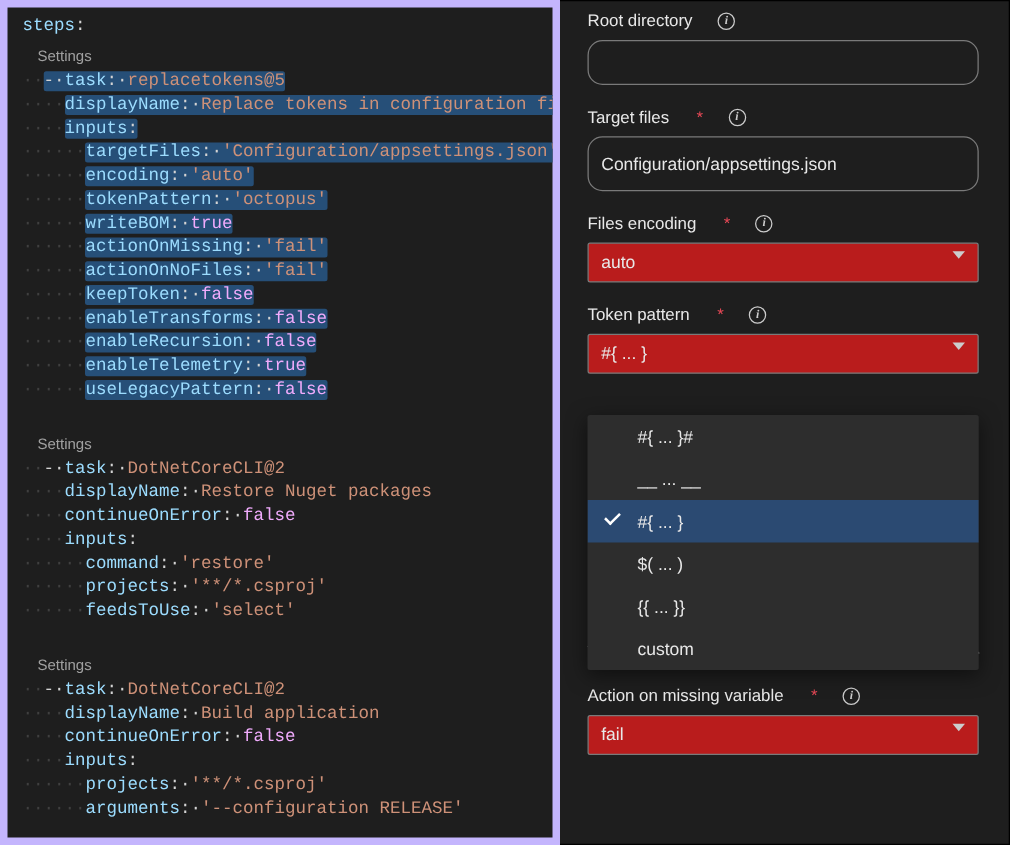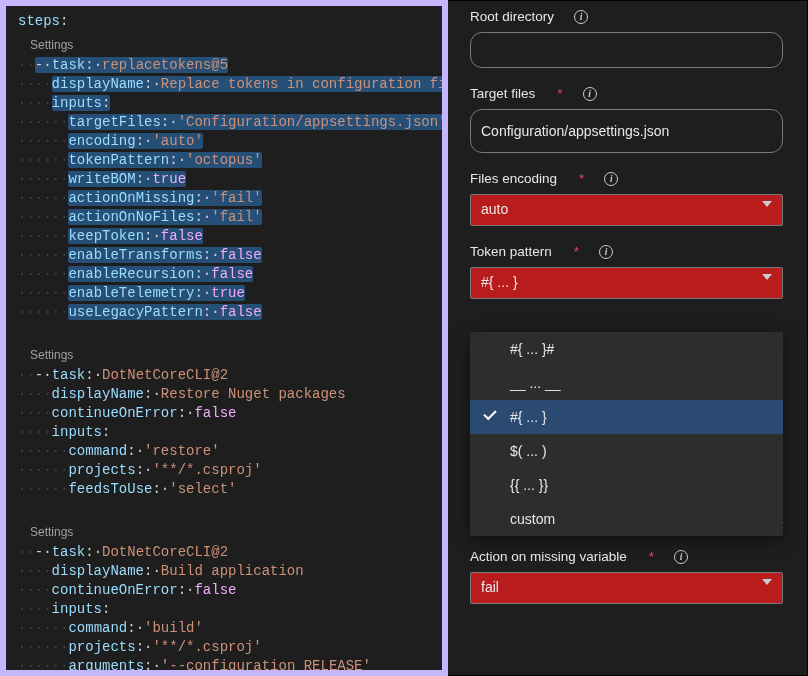--- a/index.html
+++ b/index.html
@@ -209,21 +209,20 @@
   <div class="code-line"><span class="ws-dot">······</span><span class="tok-key">projects</span><span class="tok-colon">:·</span><span class="tok-string">'**/*.csproj'</span></div>
   <div class="code-line"><span class="ws-dot">······</span><span class="tok-key">feedsToUse</span><span class="tok-colon">:·</span><span class="tok-string">'select'</span></div>
 
   <div class="code-line">&nbsp;</div>
   <div class="settings-gutter">Settings</div>
 
   <div class="code-line"><span class="ws-dot">··</span><span class="tok-dash">-·</span><span class="tok-key">task</span><span class="tok-colon">:·</span><span class="tok-string">DotNetCoreCLI@2</span></div>
   <div class="code-line"><span class="ws-dot">····</span><span class="tok-key">displayName</span><span class="tok-colon">:·</span><span class="tok-string">Build application</span></div>
   <div class="code-line"><span class="ws-dot">····</span><span class="tok-key">continueOnError</span><span class="tok-colon">:·</span><span class="tok-bool">false</span></div>
   <div class="code-line"><span class="ws-dot">····</span><span class="tok-key">inputs</span><span class="tok-colon">:</span></div>
-  <div class="code-line"><span class="ws-dot">······</span><span class="tok-key">command</span><span class="tok-colon">:·</span><span class="tok-string">'build'</span></div>
   <div class="code-line"><span class="ws-dot">······</span><span class="tok-key">projects</span><span class="tok-colon">:·</span><span class="tok-string">'**/*.csproj'</span></div>
   <div class="code-line"><span class="ws-dot">······</span><span class="tok-key">arguments</span><span class="tok-colon">:·</span><span class="tok-string">'--configuration RELEASE'</span></div>
 </div>
 
 <div class="form-panel">
 
   <div class="form-group">
     <div class="form-label">
       <span>Root directory</span>
       <span class="info-icon">i</span>

